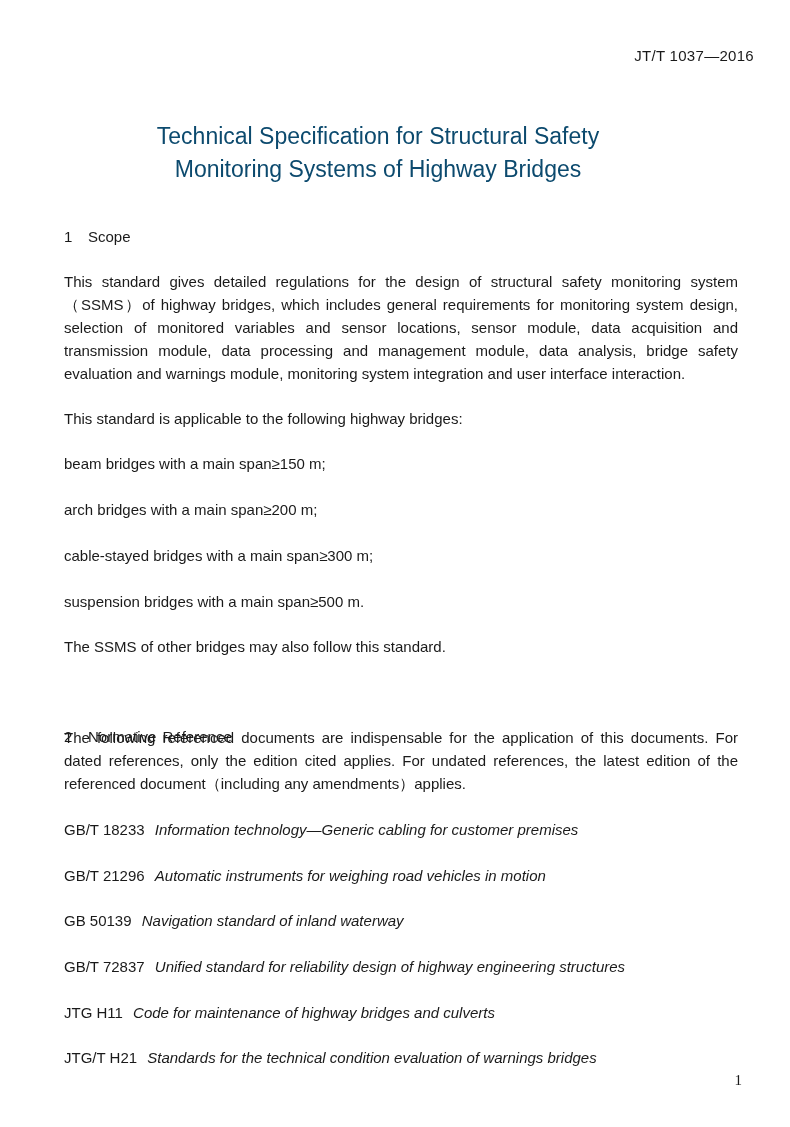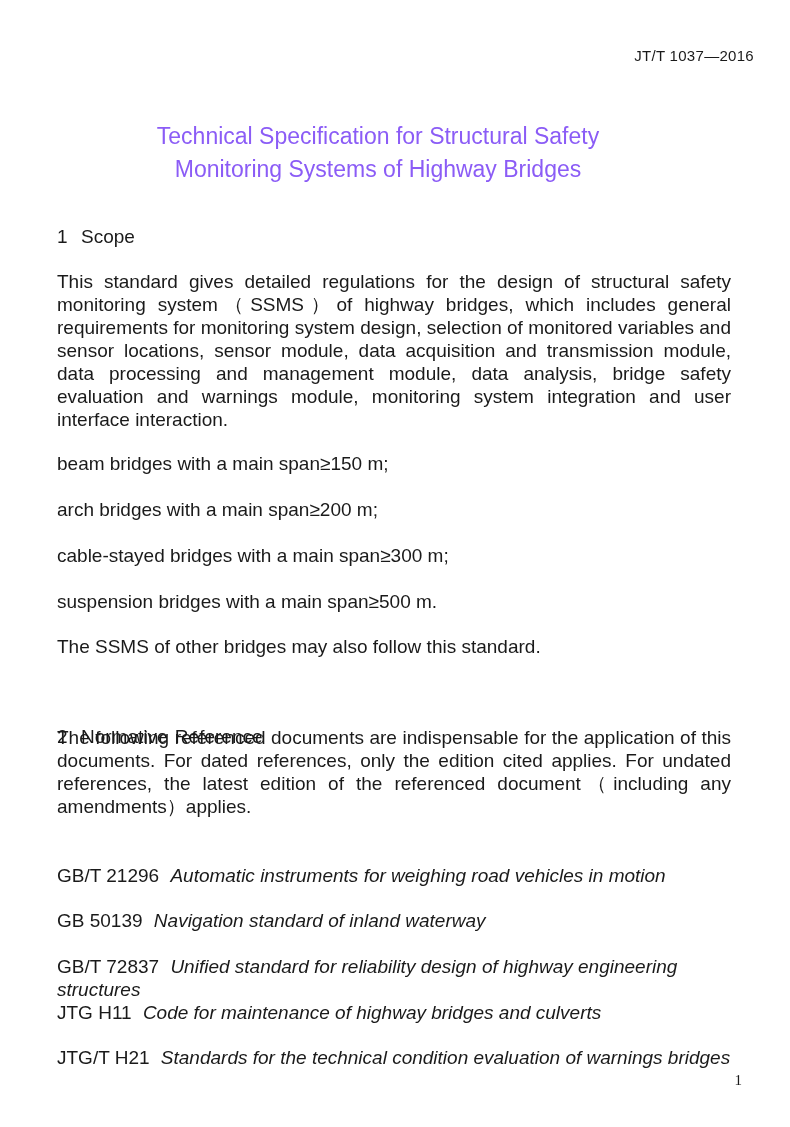--- a/index.html
+++ b/index.html
@@ -30,27 +30,27 @@
       letter-spacing: 0.3px;
     }
     .title {
       position: absolute;
       left: 0;
       width: 756px;
       top: 120px;
       text-align: center;
       font-size: 23px;
       line-height: 33px;
-      color: #8b5cf6;
+      color: #0c4a6e;
     }
     .abs {
       position: absolute;
-      left: 57px;
+      left: 64px;
       width: 674px;
-      font-size: 19px;
+      font-size: 15px;
       line-height: 23px;
     }
     .justify {
       text-align: justify;
       text-align-last: left;
     }
     .heading {
       word-spacing: 2px;
     }
     .heading .num {
@@ -83,37 +83,42 @@
     <div>Technical Specification for Structural Safety</div>
     <div>Monitoring Systems of Highway Bridges</div>
   </div>
 
   <div class="abs heading" style="top:225px;">
     <span class="num">1</span><span>Scope</span>
   </div>
 
   <div class="abs justify" style="top:270px;">This standard gives detailed regulations for the design of structural safety monitoring system（SSMS）of highway bridges, which includes general requirements for monitoring system design, selection of monitored variables and sensor locations, sensor module, data acquisition and transmission module, data processing and management module, data analysis, bridge safety evaluation and warnings module, monitoring system integration and user interface interaction.</div>
 
+  <div class="abs" style="top:407px;">This standard is applicable to the following highway bridges:</div>
 
   <div class="abs" style="top:452px;">beam bridges with a main span≥150 m;</div>
 
   <div class="abs" style="top:498px;">arch bridges with a main span≥200 m;</div>
 
   <div class="abs" style="top:544px;">cable-stayed bridges with a main span≥300 m;</div>
 
   <div class="abs" style="top:590px;">suspension bridges with a main span≥500 m.</div>
 
   <div class="abs" style="top:635px;">The SSMS of other bridges may also follow this standard.</div>
 
   <div class="abs heading" style="top:681px;margin-top:44px;">
     <span class="num">2</span><span>Normative Reference</span>
   </div>
 
   <div class="abs justify" style="top:726px;">The following referenced documents are indispensable for the application of this documents. For dated references, only the edition cited applies. For undated references, the latest edition of the referenced document（including any amendments）applies.</div>
 
+  <div class="abs ref" style="top:818px;">
+    <span class="code">GB/T 18233</span>
+    <span class="reftitle">Information technology—Generic cabling for customer premises</span>
+  </div>
 
   <div class="abs ref" style="top:864px;">
     <span class="code">GB/T 21296</span>
     <span class="reftitle">Automatic instruments for weighing road vehicles in motion</span>
   </div>
 
   <div class="abs ref" style="top:909px;">
     <span class="code">GB 50139</span>
     <span class="reftitle">Navigation standard of inland waterway</span>
   </div>

